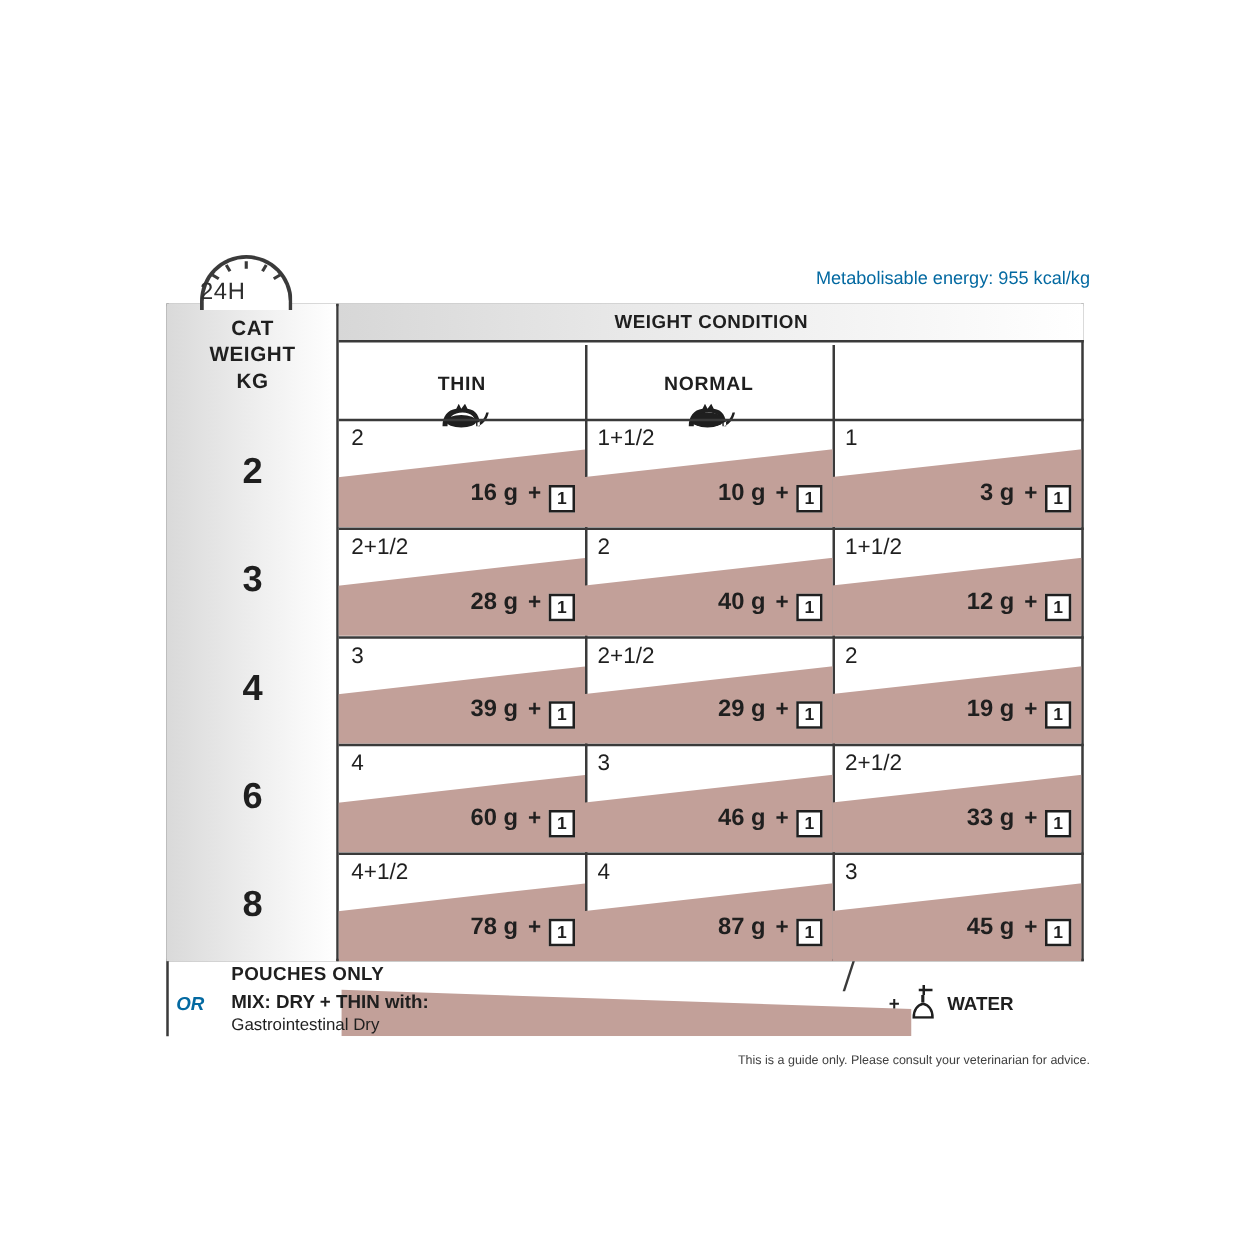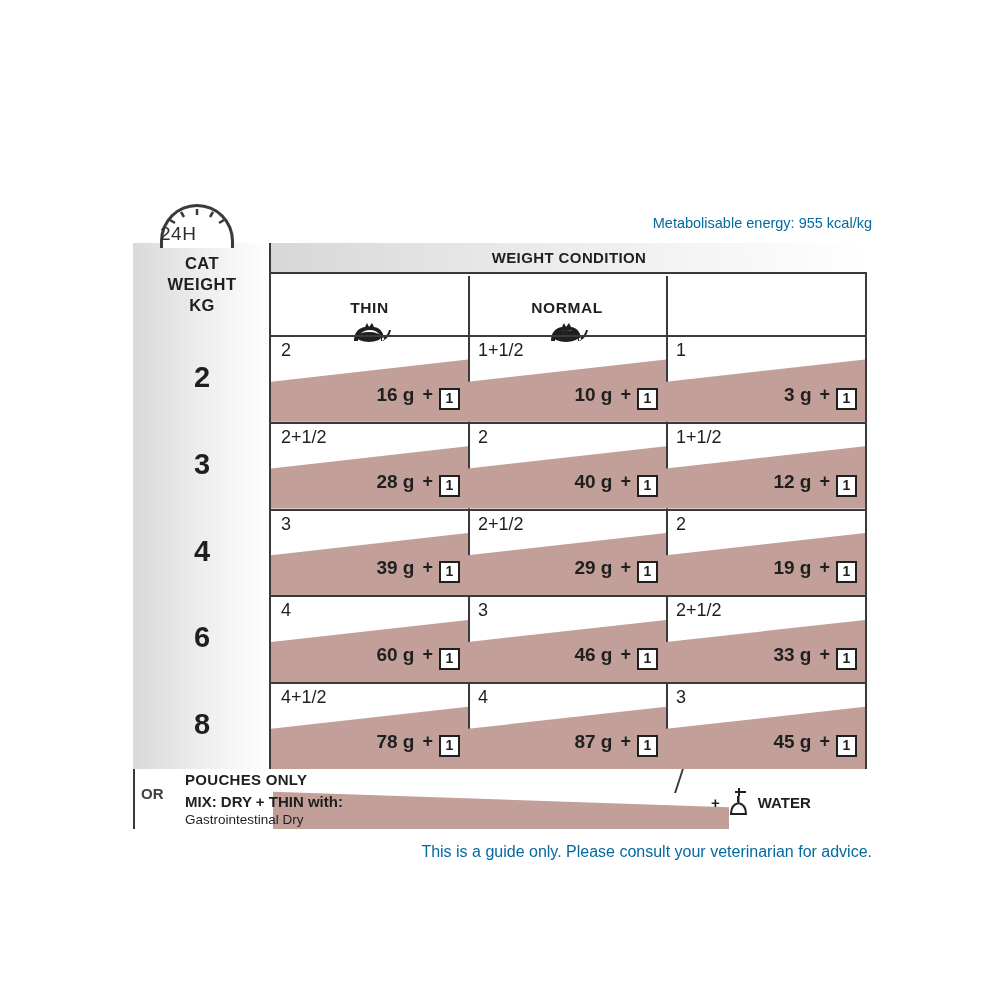--- a/index.html
+++ b/index.html
@@ -314,24 +314,25 @@
     left: 545px;
     top: 0;
     width: 2px;
     height: 24px;
     background: #3a3a3a;
     transform: skewX(-18deg);
   }
   .or {
     position: absolute;
     left: 8px;
-    top: 16px;
+    top: 26px;
     font-size: 15px;
     font-weight: bold;
-    color: #404040;
+    color: #0369a1;
+    font-style: italic;
   }
   .pouches-only {
     position: absolute;
     left: 52px;
     top: 2px;
     font-size: 15px;
     font-weight: bold;
     color: #1f1f1f;
     letter-spacing: 0.3px;
     text-align: center;
@@ -359,22 +360,22 @@
     align-items: center;
     gap: 6px;
     font-size: 15px;
     font-weight: bold;
     color: #1f1f1f;
   }
   .guide {
     position: absolute;
     right: 128px;
     top: 843px;
-    font-size: 16px;
-    color: #0369a1;
+    font-size: 10px;
+    color: #404040;
     white-space: nowrap;
   }
 </style>
 </head>
 <body>
 
 <div id="page">
 
 
   <div class="badge24">

